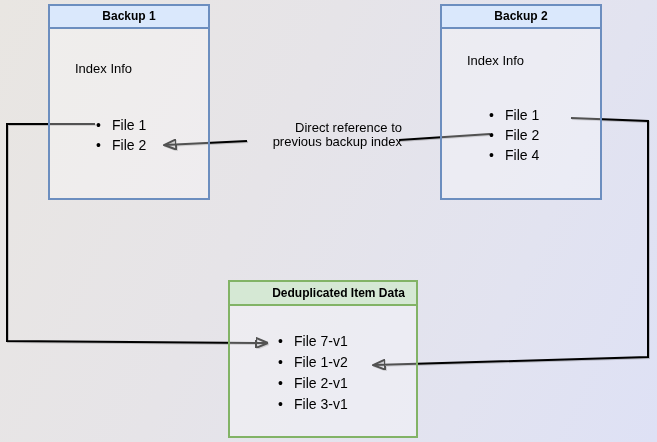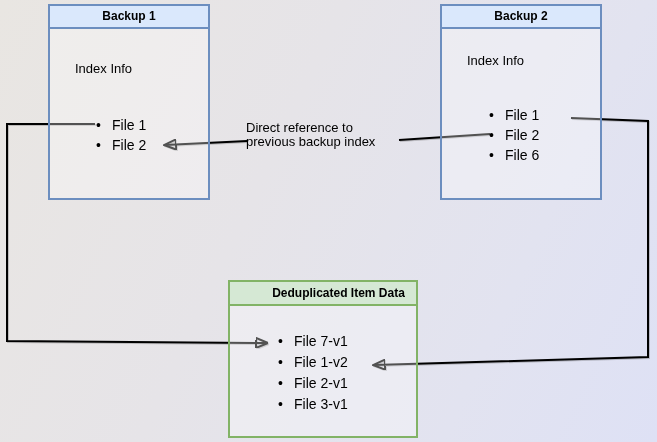--- a/index.html
+++ b/index.html
@@ -29,21 +29,21 @@
   .green .box-header { height:24px; line-height:22px; background:var(--green-header,#d5e8d4);
                        border-bottom:2px solid var(--green-border,#82b366);padding-left:31px; }
   .subtitle { position:absolute; font-size:13px; line-height:16px; white-space:nowrap; }
   ul.filelist { position:absolute; margin:0; padding:0; list-style:none; font-size:14px; }
   ul.filelist li { position:relative; padding-left:16px; white-space:nowrap; }
   ul.filelist li::before { content:"\2022"; position:absolute; left:0; top:0; }
   .lh20 li { line-height:20px; }
   .lh21 li { line-height:21px; }
   .annotation {
     position:absolute; left:246px; top:121px; width:156px;
-    font-size:13px; line-height:14px; text-align:left;
+    font-size:13px; line-height:14px; text-align:right;
   }
 </style>
 </head>
 <body>
 
 <div class="canvas">
 
   <svg class="overlay" width="657" height="442" viewBox="0 0 657 442" aria-hidden="true">
     <defs>
       <marker id="ah" markerUnits="userSpaceOnUse" markerWidth="13" markerHeight="11" viewBox="0 0 13 11" refX="11.5" refY="5.5" orient="auto">
@@ -64,21 +64,21 @@
       <li>File 2</li>
     </ul>
   </div>
 
   <div class="box blue" style="left:440px; top:4px; width:162px; height:196px;">
     <div class="box-header">Backup 2</div>
     <div class="subtitle" style="left:25px; top:47px;">Index Info</div>
     <ul class="filelist lh20" style="left:47px; top:99px;">
       <li>File 1</li>
       <li>File 2</li>
-      <li>File 6</li>
+      <li>File 4</li>
     </ul>
   </div>
 
   <div class="box green" style="left:228px; top:280px; width:190px; height:158px;">
     <div class="box-header">Deduplicated Item Data</div>
     <ul class="filelist lh21" style="left:48px; top:49px;">
       <li>File 7-v1</li>
       <li>File 1-v2</li>
       <li>File 2-v1</li>
       <li>File 3-v1</li>

